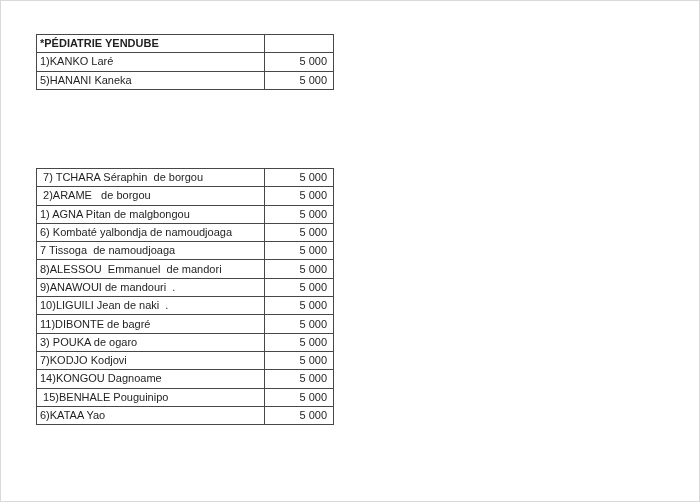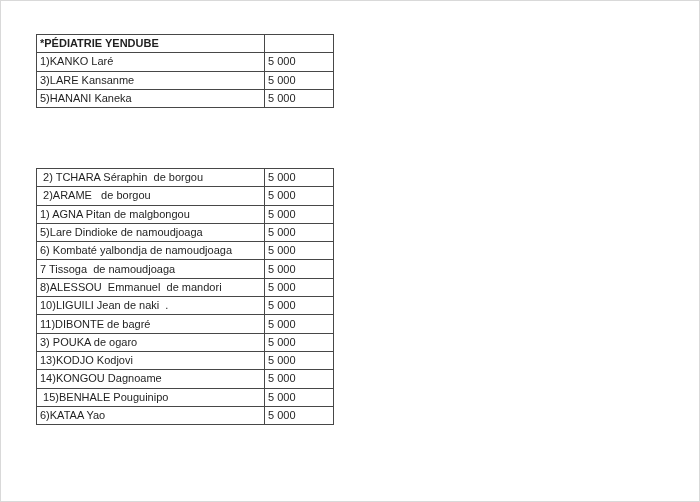--- a/index.html
+++ b/index.html
@@ -36,21 +36,21 @@
     overflow: hidden;
     vertical-align: middle;
   }
   .doc-table td.name-cell {
     width: 220px;
     white-space: pre;
     text-align: left;
   }
   .doc-table td.value-cell {
     width: 59px;
-    text-align: left;
+    text-align: right;
     padding-right: 6px;
     white-space: pre;
   }
   .doc-table tr.header-row td.name-cell {
     font-weight: bold;
   }
 </style>
 </head>
 <body>
 
@@ -60,74 +60,70 @@
     <tbody>
       <tr class="header-row">
         <td class="name-cell">*PÉDIATRIE YENDUBE</td>
         <td class="value-cell"></td>
       </tr>
     <tr>
     <td class="name-cell">1)KANKO Laré</td>
     <td class="value-cell">5 000</td>
   </tr>
         <tr>
-    <td class="name-cell">3)LARE Kansanme</td>
-    <td class="value-cell">5 000</td>
-  </tr>
-        <tr>
     <td class="name-cell">5)HANANI Kaneka</td>
     <td class="value-cell">5 000</td>
   </tr>
       </tbody>
   </table>
 
   <table class="doc-table table-2">
     <tbody>
     <tr>
-    <td class="name-cell"> 2) TCHARA Séraphin  de borgou</td>
+    <td class="name-cell"> 7) TCHARA Séraphin  de borgou</td>
     <td class="value-cell">5 000</td>
   </tr>
         <tr>
     <td class="name-cell"> 2)ARAME   de borgou</td>
     <td class="value-cell">5 000</td>
   </tr>
         <tr>
     <td class="name-cell">1) AGNA Pitan de malgbongou</td>
-    <td class="value-cell">5 000</td>
-  </tr>
-        <tr>
-    <td class="name-cell">5)Lare Dindioke de namoudjoaga</td>
     <td class="value-cell">5 000</td>
   </tr>
         <tr>
     <td class="name-cell">6) Kombaté yalbondja de namoudjoaga</td>
     <td class="value-cell">5 000</td>
   </tr>
         <tr>
     <td class="name-cell">7 Tissoga  de namoudjoaga</td>
     <td class="value-cell">5 000</td>
   </tr>
         <tr>
     <td class="name-cell">8)ALESSOU  Emmanuel  de mandori</td>
     <td class="value-cell">5 000</td>
   </tr>
         <tr>
+    <td class="name-cell">9)ANAWOUI de mandouri  .</td>
+    <td class="value-cell">5 000</td>
+  </tr>
+        <tr>
     <td class="name-cell">10)LIGUILI Jean de naki  .</td>
     <td class="value-cell">5 000</td>
   </tr>
         <tr>
     <td class="name-cell">11)DIBONTE de bagré</td>
     <td class="value-cell">5 000</td>
   </tr>
         <tr>
     <td class="name-cell">3) POUKA de ogaro</td>
     <td class="value-cell">5 000</td>
   </tr>
         <tr>
-    <td class="name-cell">13)KODJO Kodjovi</td>
+    <td class="name-cell">7)KODJO Kodjovi</td>
     <td class="value-cell">5 000</td>
   </tr>
         <tr>
     <td class="name-cell">14)KONGOU Dagnoame</td>
     <td class="value-cell">5 000</td>
   </tr>
         <tr>
     <td class="name-cell"> 15)BENHALE Pouguinipo</td>
     <td class="value-cell">5 000</td>
   </tr>

